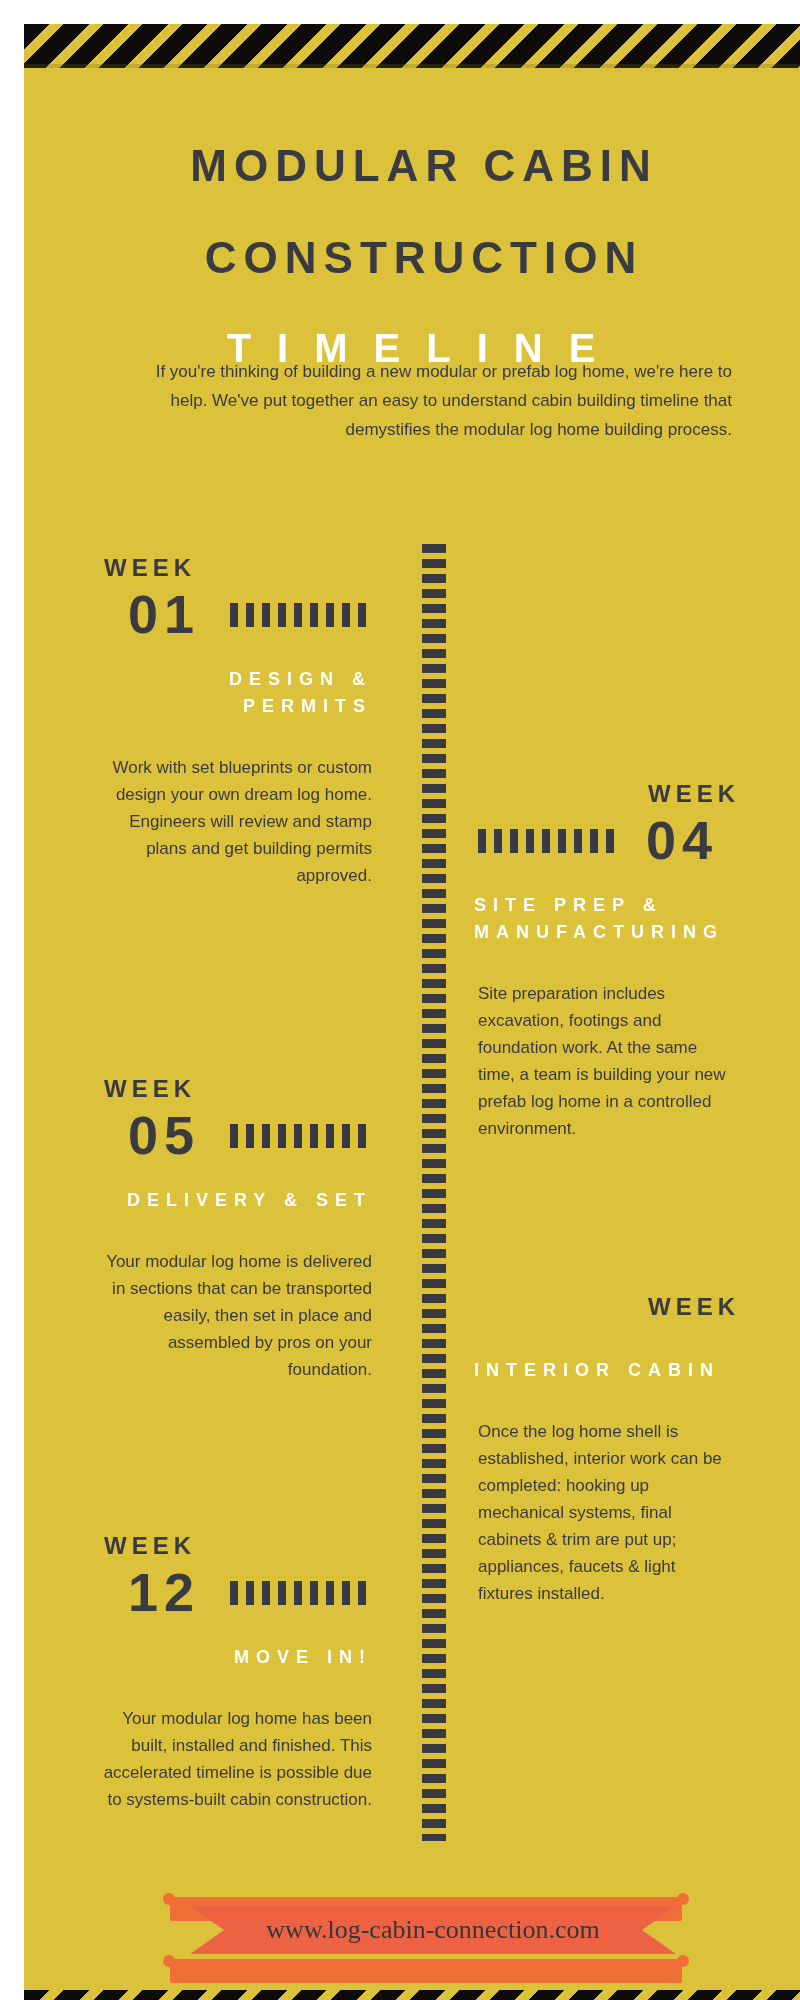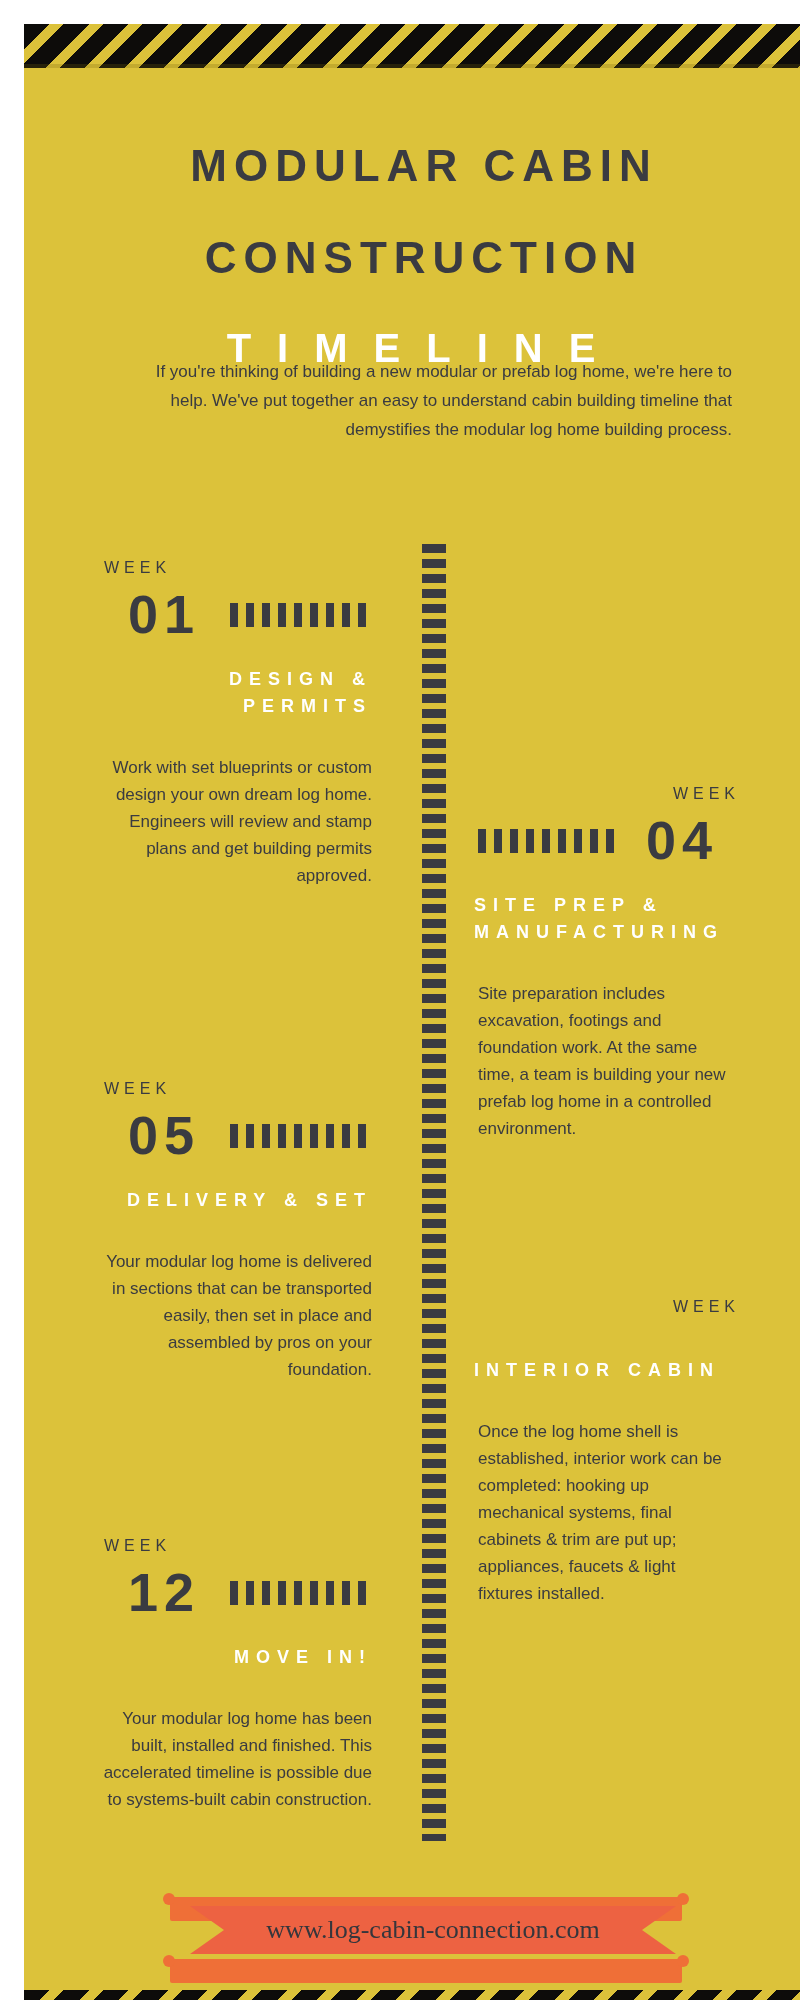--- a/index.html
+++ b/index.html
@@ -45,21 +45,21 @@
     background: repeating-linear-gradient(to bottom,
       var(--dark, #3a3b41) 0 9px, transparent 9px 15px);
   }
 
   
   .tl-section { position:absolute; color:var(--dark, #3a3b41); }
   .tl-section.left  { left:50px;  width:322px; text-align:right; }
   .tl-section.right { left:430px; width:300px; text-align:left; }
 
   .week-label {
-    font-weight:normal; font-size:16px; letter-spacing:5px; line-height:20px;
+    font-weight:bold; font-size:24px; letter-spacing:5px; line-height:20px;
   }
   .left .week-label  { text-align:left; padding-left:18px; }
   .right .week-label { text-align:right; padding-right:2px; }
 
   .num-row { display:flex; align-items:center; height:48px; }
   .right .num-row { flex-direction:row-reverse; }
   .week-number {
     font-weight:bold; font-size:54px; line-height:48px; letter-spacing:6px;
     color:var(--dark, #3a3b41); white-space:nowrap;
   }

